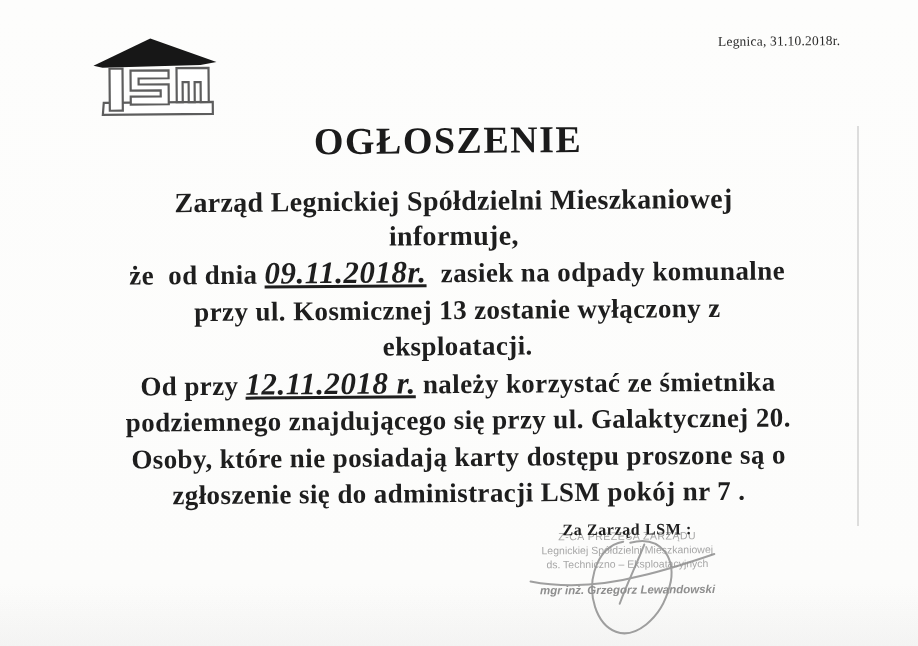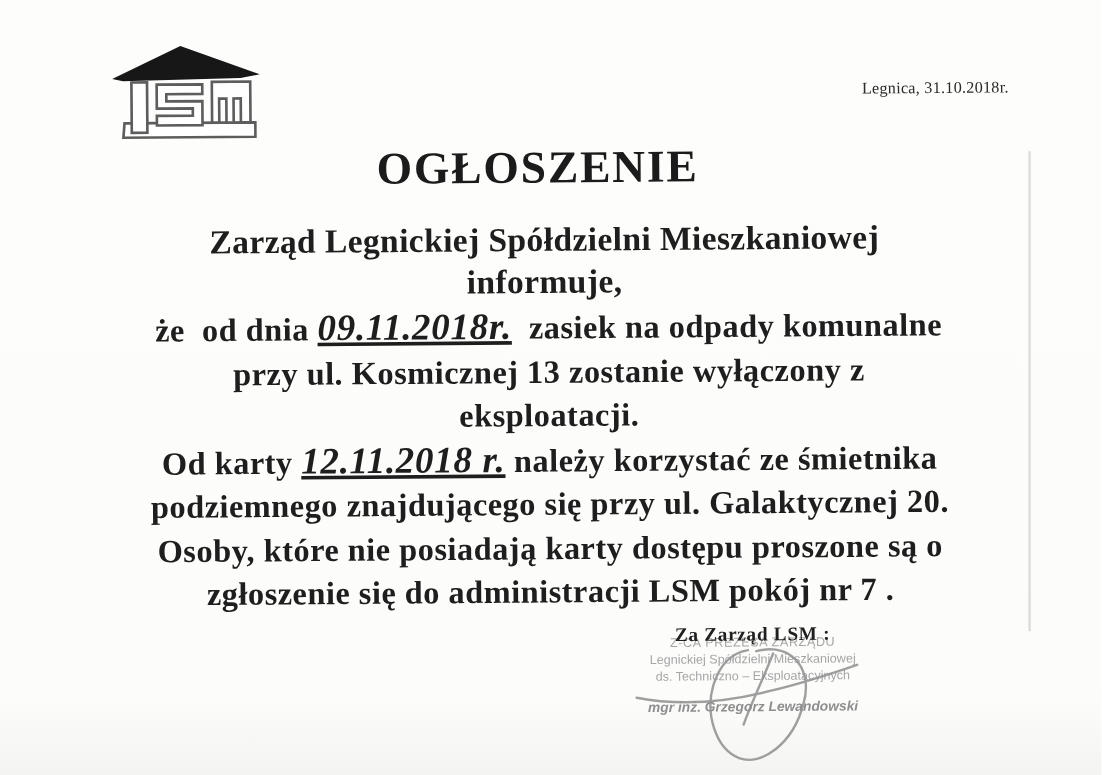--- a/index.html
+++ b/index.html
@@ -31,21 +31,21 @@
   .bottom-smudge {
     position: absolute; left: 0; right: 0; bottom: 0; height: 60px;
     background: linear-gradient(180deg, rgba(160,160,160,0) 0%, rgba(160,160,160,0.05) 100%);
   }
   
   .logo {
     position: absolute; left: 90px; top: 30px;
     width: 150px; height: 92px;
   }
   .date-line {
-    position: absolute; right: 76px; top: 68px;
+    position: absolute; right: 76px; top: 36px;
     font-size: 13.5px; color: #2a2a2a; letter-spacing: .2px;
   }
   
   .title {
     position: absolute; left: 0; right: 20px; top: 118px;
     text-align: center;
     font-size: 38px; font-weight: 700; letter-spacing: 1.5px;
     margin: 0; color: #1b1b1b;
   }
   .heading {
@@ -128,21 +128,21 @@
 
     <div class="heading">
       <div>Zarząd Legnickiej Spółdzielni Mieszkaniowej</div>
       <div>informuje,</div>
     </div>
 
     <div class="bodytext">
       <div class="bodyline"><span>że  od dnia </span><span class="uldate">09.11.2018r.</span><span>  zasiek na odpady komunalne</span></div>
       <div class="bodyline">przy ul. Kosmicznej 13 zostanie wyłączony z</div>
       <div class="bodyline">eksploatacji.</div>
-      <div class="bodyline"><span>Od karty </span><span class="uldate">12.11.2018 r.</span><span> należy korzystać ze śmietnika</span></div>
+      <div class="bodyline"><span>Od przy </span><span class="uldate">12.11.2018 r.</span><span> należy korzystać ze śmietnika</span></div>
       <div class="bodyline">podziemnego znajdującego się przy ul. Galaktycznej 20.</div>
       <div class="bodyline">Osoby, które nie posiadają karty dostępu proszone są o</div>
       <div class="bodyline">zgłoszenie się do administracji LSM pokój nr 7 .</div>
     </div>
 
     <div class="sig-block">
       <div class="za-zarzad">Za Zarząd LSM :</div>
       <div class="stamp">
         <div class="stamp-l1">Z-CA PREZESA ZARZĄDU</div>
         <div class="stamp-l2">Legnickiej Spółdzielni Mieszkaniowej</div>

